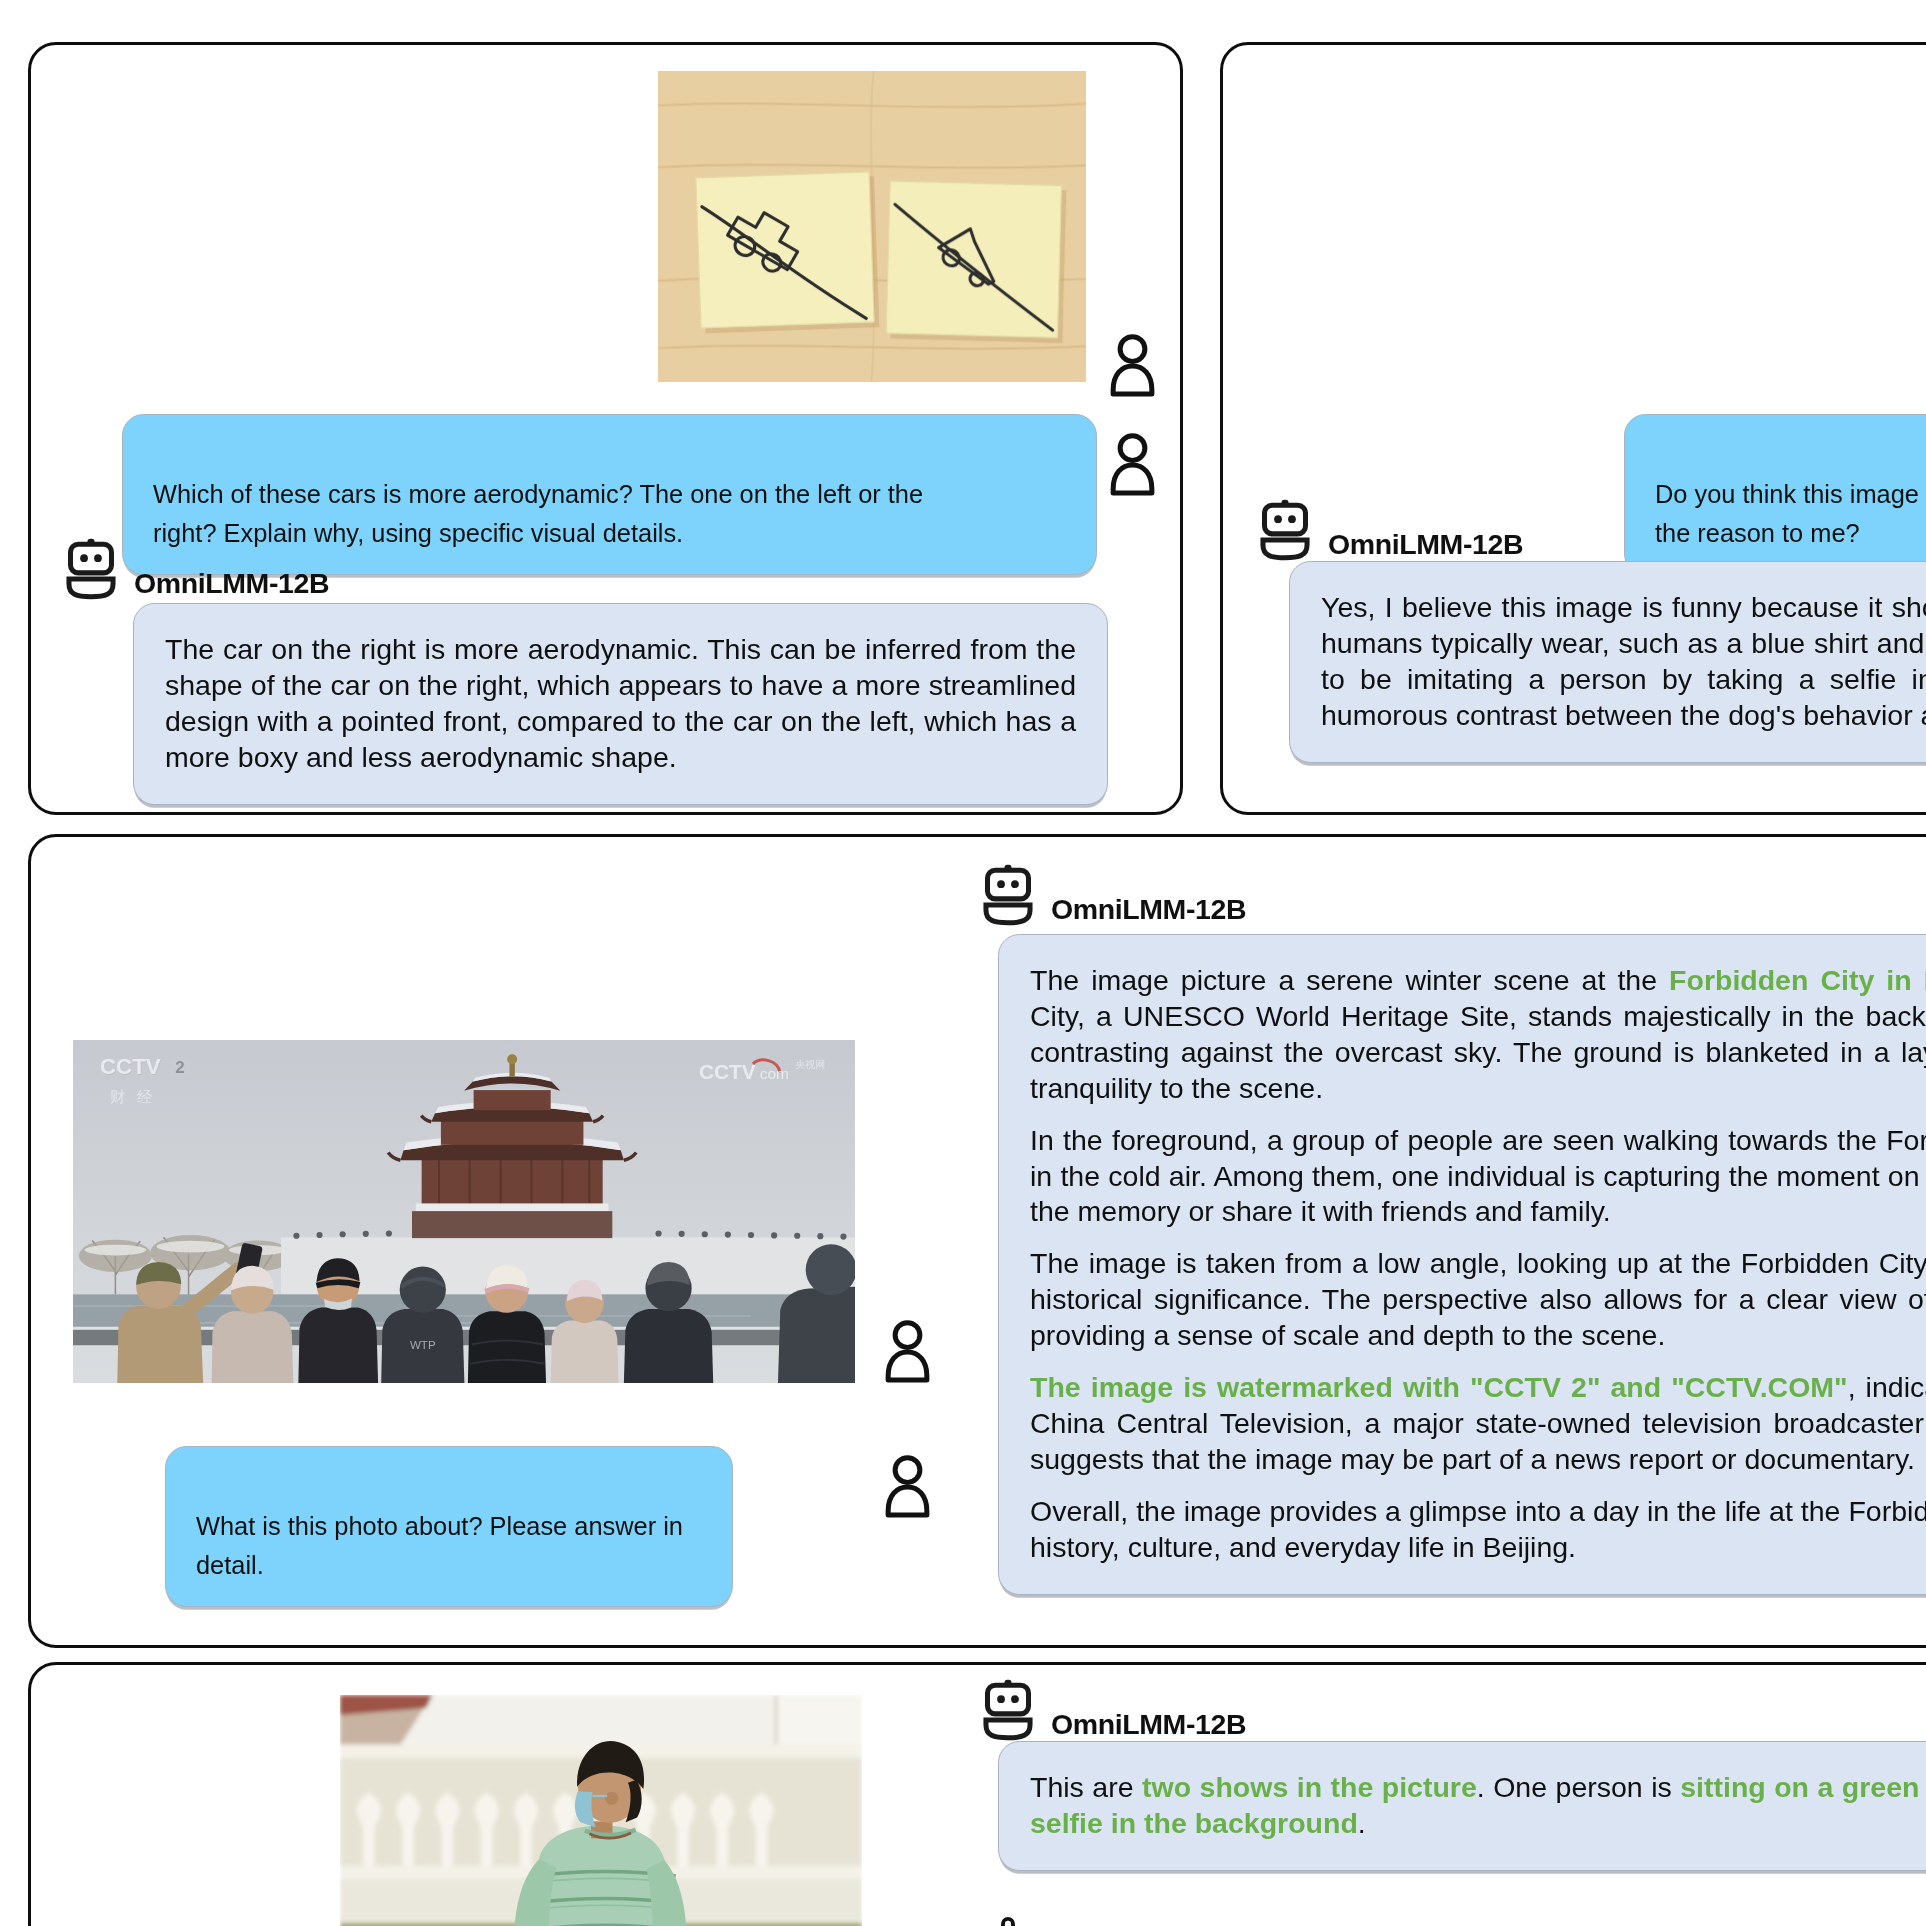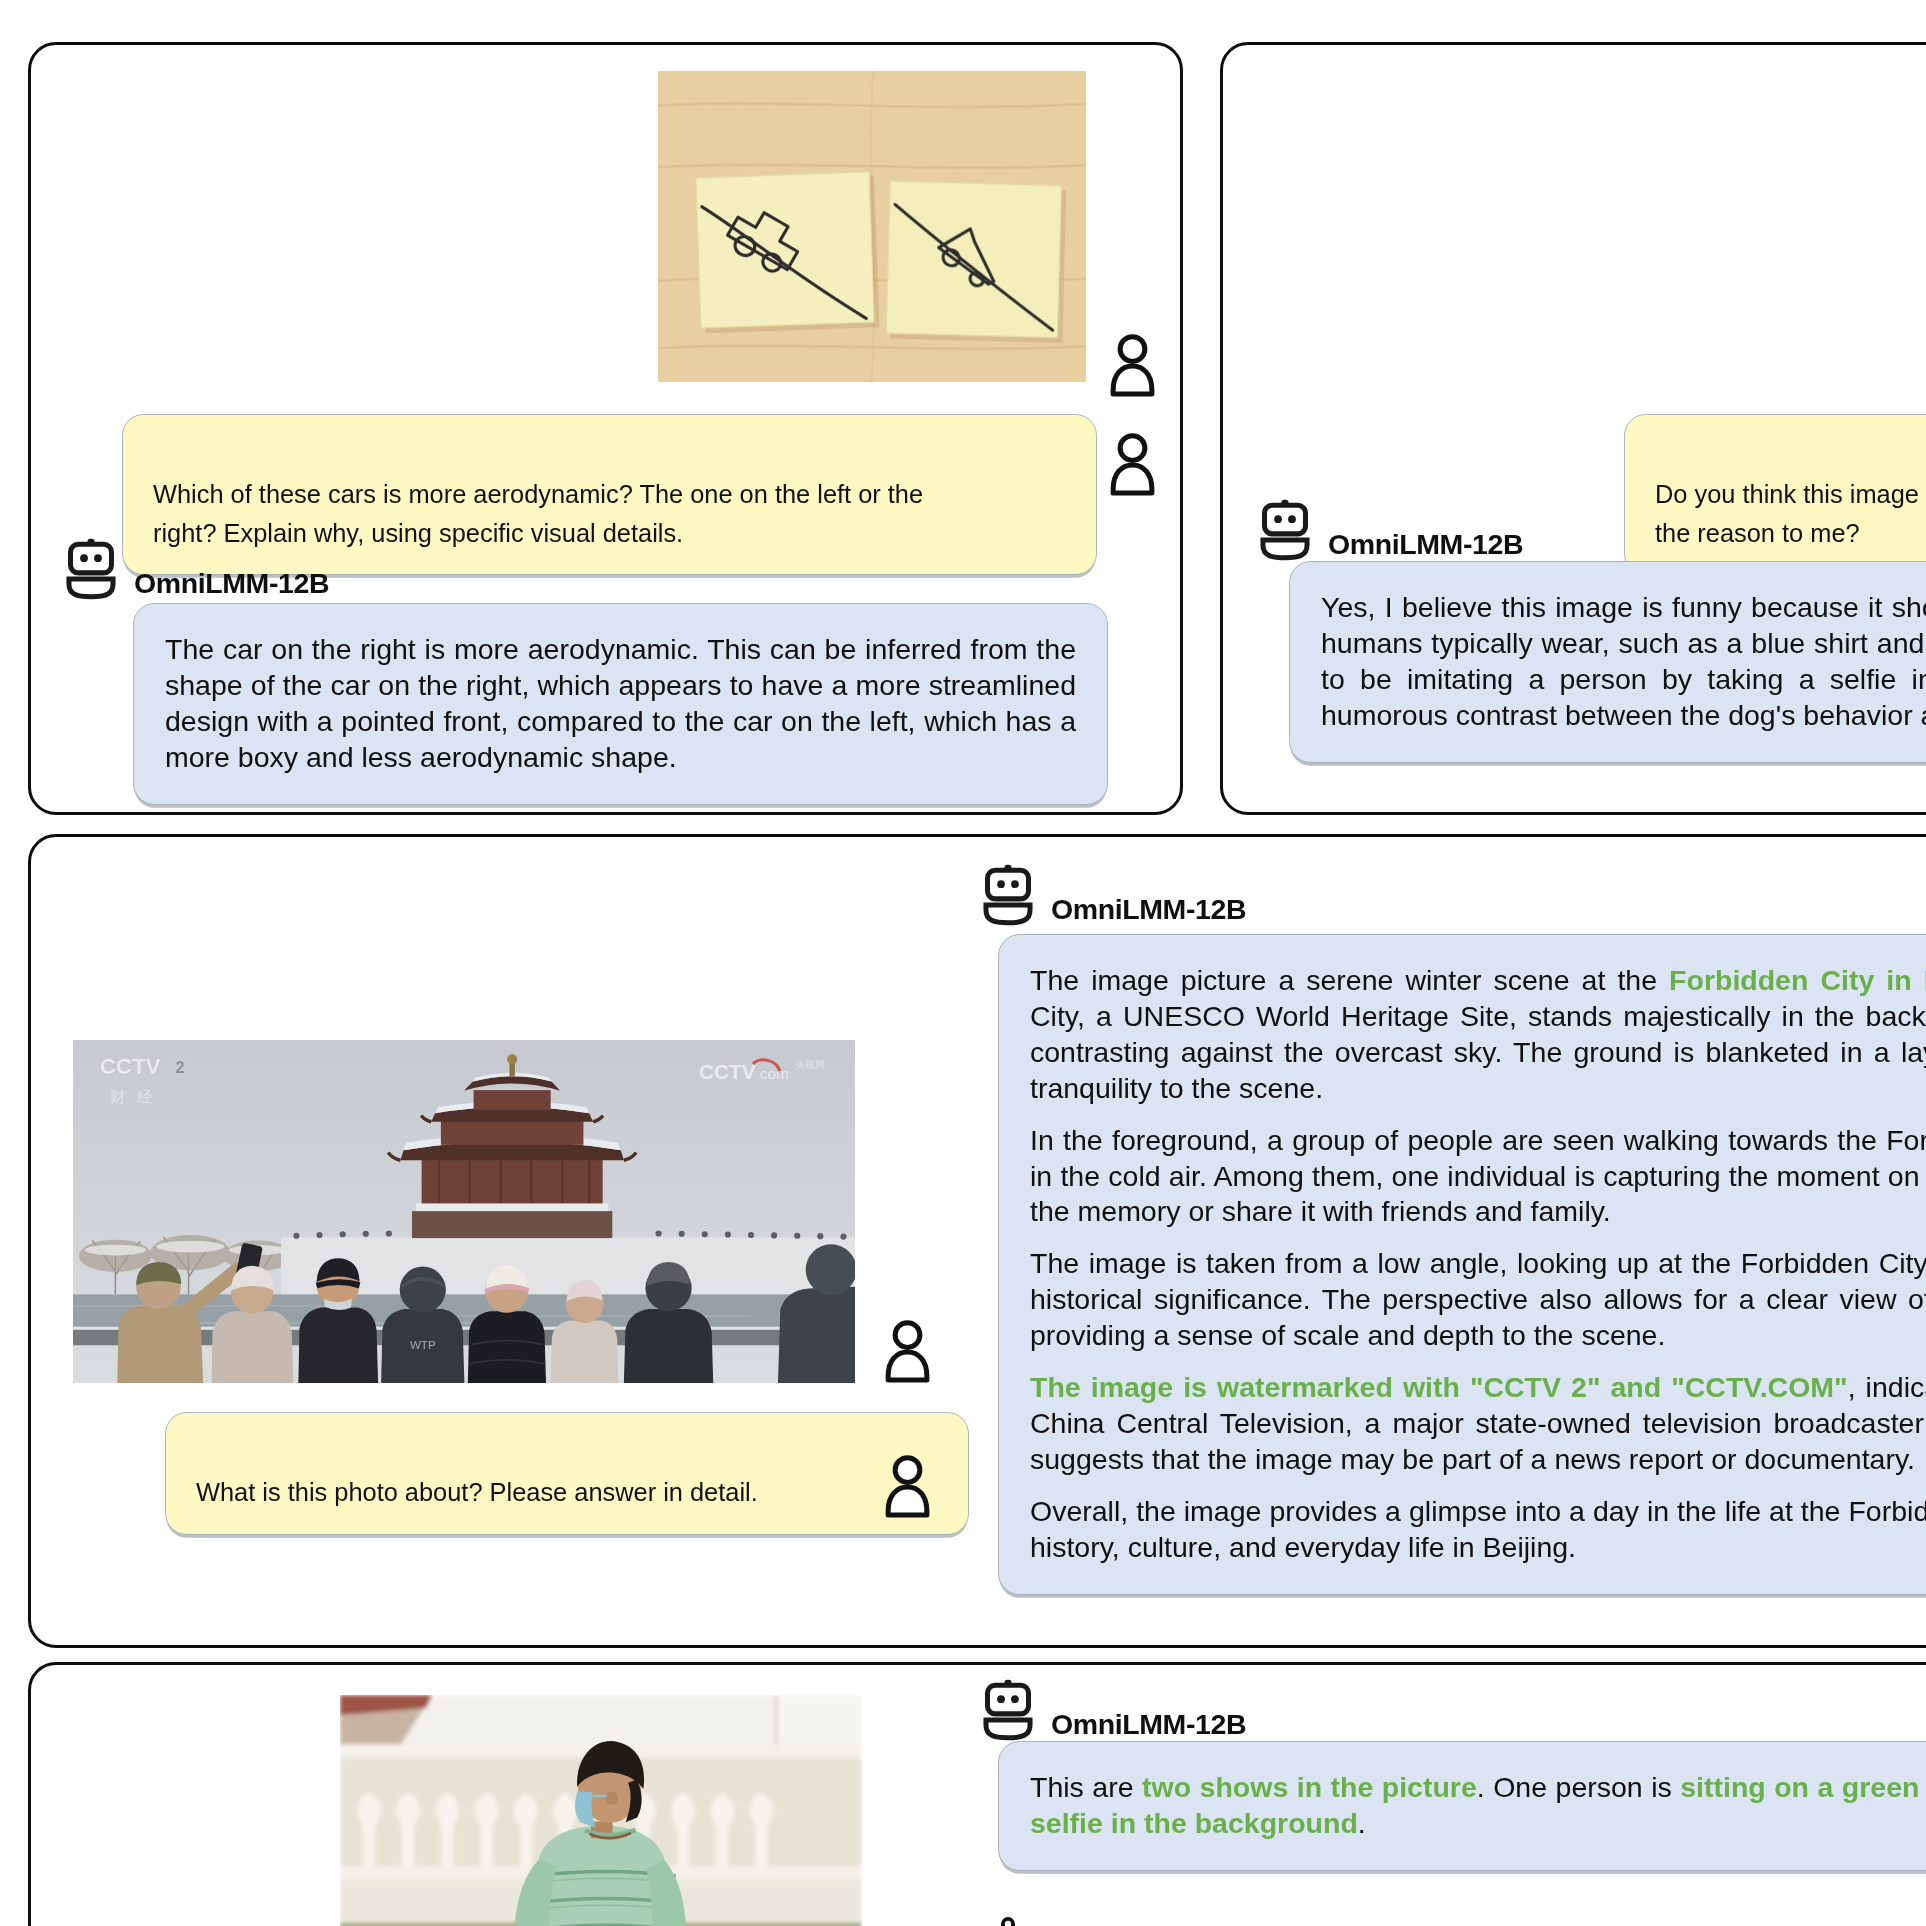--- a/index.html
+++ b/index.html
@@ -3,21 +3,21 @@
 <meta charset="utf-8">
 <style>
   html,body{margin:0;padding:0;background:#ffffff;}
   body{width:2390px;height:2390px;position:relative;overflow:hidden;
        font-family:"Liberation Sans","DejaVu Sans",sans-serif;color:#101010;}
   .panel{position:absolute;background:#fff;border:3.1px solid #0d0d0d;border-radius:28px;}
   .photo{position:absolute;overflow:hidden;}
   .photo svg{display:block;width:100%;height:100%;}
   .bubble{position:absolute;box-sizing:border-box;border:1.9px solid #a9b2c0;border-radius:21.6px;
           font-size:28.5px;line-height:1.26;box-shadow:0 3.9px 0 -1.2px rgba(130,138,150,.55);}
-  .bubble.q{background:#fef9c3;padding:22.3px 30px;font-size:25.4px;line-height:1.5;white-space:pre-line;}
+  .bubble.q{background:#7dd3fc;padding:22.3px 30px;font-size:25.4px;line-height:1.5;white-space:pre-line;}
   .bubble.a{background:#dae4f2;padding:28px 31px;text-align:justify;}
   .bubble p{margin:0 0 16px 0;}
   .bubble p:last-child{margin-bottom:0;}
   .sg-g{color:#6ab04a;font-weight:700;}
   .botrow{position:absolute;display:flex;align-items:flex-end;gap:14px;}
   .botrow .icon{width:58px;height:62px;flex:0 0 auto;}
   .botrow .icon svg{width:100%;height:100%;display:block;}
   .botname{font-size:28.5px;font-weight:700;letter-spacing:-0.4px;white-space:nowrap;}
   .uicon{position:absolute;width:47px;height:65px;}
   .uicon svg{width:100%;height:100%;display:block;}
@@ -251,21 +251,21 @@
       </g>
       <g transform="translate(1625,38)" opacity=".85" font-family="Liberation Sans,sans-serif">
         <path d="M210 46 C 205 14 160 4 140 24" stroke="#c8463c" stroke-width="8" fill="none"></path>
         <text x="0" y="62" font-size="54" font-weight="bold" fill="#eef0f4">CCTV</text>
         <text x="158" y="62" font-size="40" fill="#eef0f4">com</text>
         <text x="250" y="34" font-size="26" fill="#eef0f4" opacity=".8">央视网</text>
       </g>
     </svg>
   </div>
 
-  <div class="bubble q" style="left:134px;top:575px;width:804px;">
+  <div class="bubble q" style="left:134px;top:609px;width:568px;">
     <span>What is this photo about? Please answer in detail.</span>
   </div>
   <span class="uicon" style="left:853px;top:481px;">
     <svg viewBox="0 0 120 168" fill="#fff" stroke="#111" stroke-width="13">
         <circle cx="60" cy="44" r="32"></circle>
         <path d="M10 160 v-10 c0-40 22-62 50-62 s50 22 50 62 v10 z" stroke-linejoin="round"></path>
       </svg>
   </span>
   <span class="uicon" style="left:853px;top:616px;">
     <svg viewBox="0 0 120 168" fill="#fff" stroke="#111" stroke-width="13">

